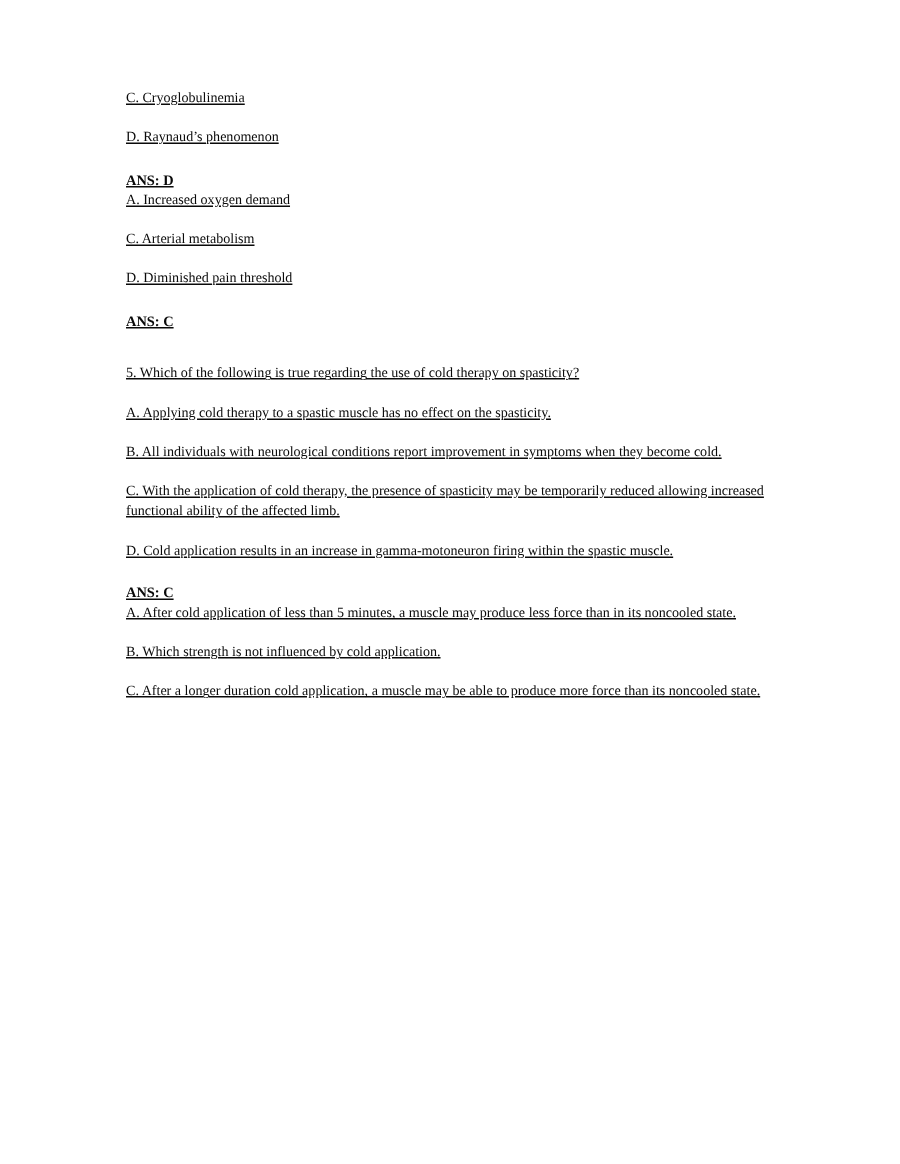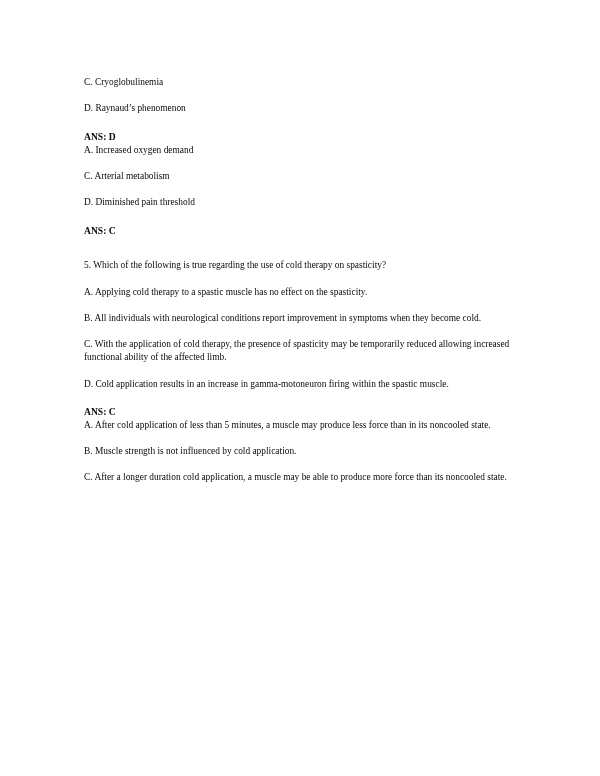--- a/index.html
+++ b/index.html
@@ -11,22 +11,23 @@
     width: 600px;
     height: 776px;
     font-family: "Liberation Serif", serif;
     color: #0a0a0a;
     overflow: hidden;
   }
   .page {
     width: 589px;
     height: 776px;
     box-sizing: border-box;
-    padding: 76px 78px 40px 84px;
+    padding: 60px 78px 40px 84px;
     position: relative;
+    text-decoration: underline;
   }
   .blk {
     font-size: 9.4px;
     line-height: 1.45;
     text-align: left;
   }
   .choice {
     margin-bottom: 12.5px;
   }
   .question {
@@ -64,16 +65,16 @@
 
   <div class="blk question para gap-after-ans">5. Which of the following is true regarding the use of cold therapy on spasticity?</div>
   <div class="blk choice para">A. Applying cold therapy to a spastic muscle has no effect on the spasticity.</div>
   <div class="blk choice para">B. All individuals with neurological conditions report improvement in symptoms when they become cold.</div>
   <div class="blk choice para">C. With the application of cold therapy, the presence of spasticity may be temporarily reduced allowing increased functional ability of the affected limb.</div>
   <div class="blk choice para">D. Cold application results in an increase in gamma-motoneuron firing within the spastic muscle.</div>
 
   <div class="blk ans gap-before-ans">ANS: C</div>
 
   <div class="blk choice para">A. After cold application of less than 5 minutes, a muscle may produce less force than in its noncooled state.</div>
-  <div class="blk choice para">B. Muscle strength is not influenced by cold application.</div>
+  <div class="blk choice para">B. Which strength is not influenced by cold application.</div>
   <div class="blk choice para">C. After a longer duration cold application, a muscle may be able to produce more force than its noncooled state.</div>
 
 </div>
 
 </body></html>

